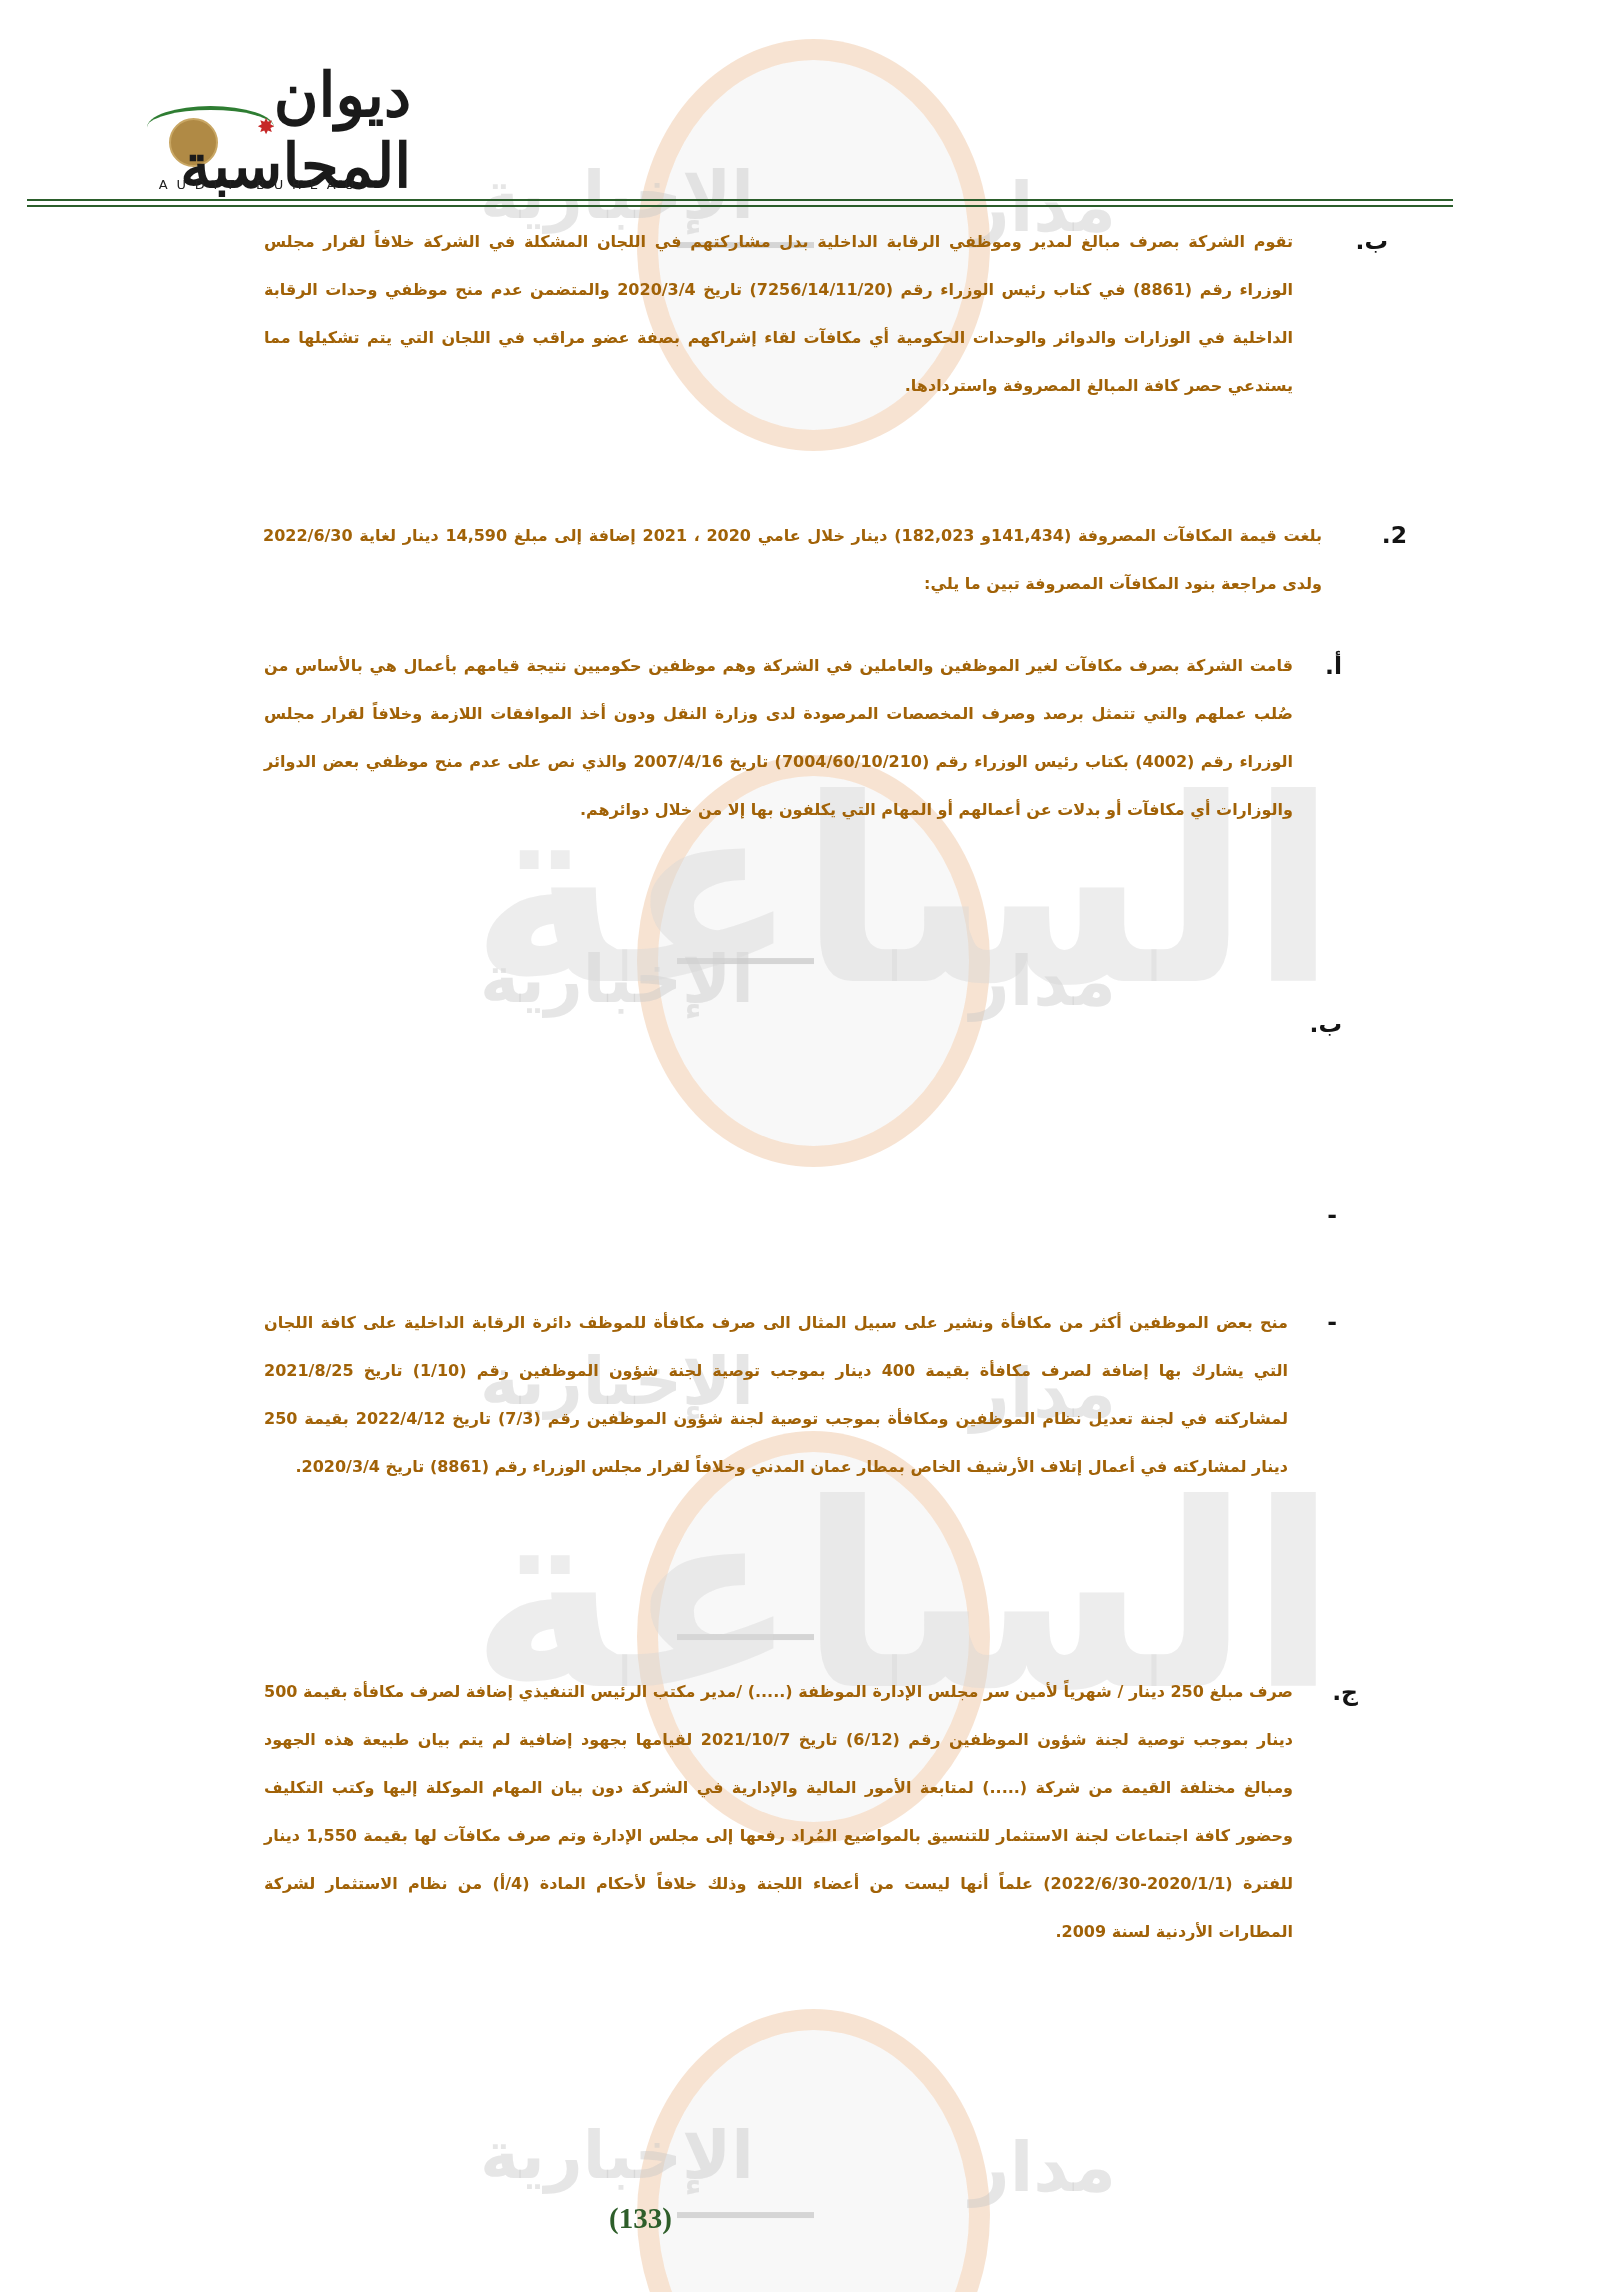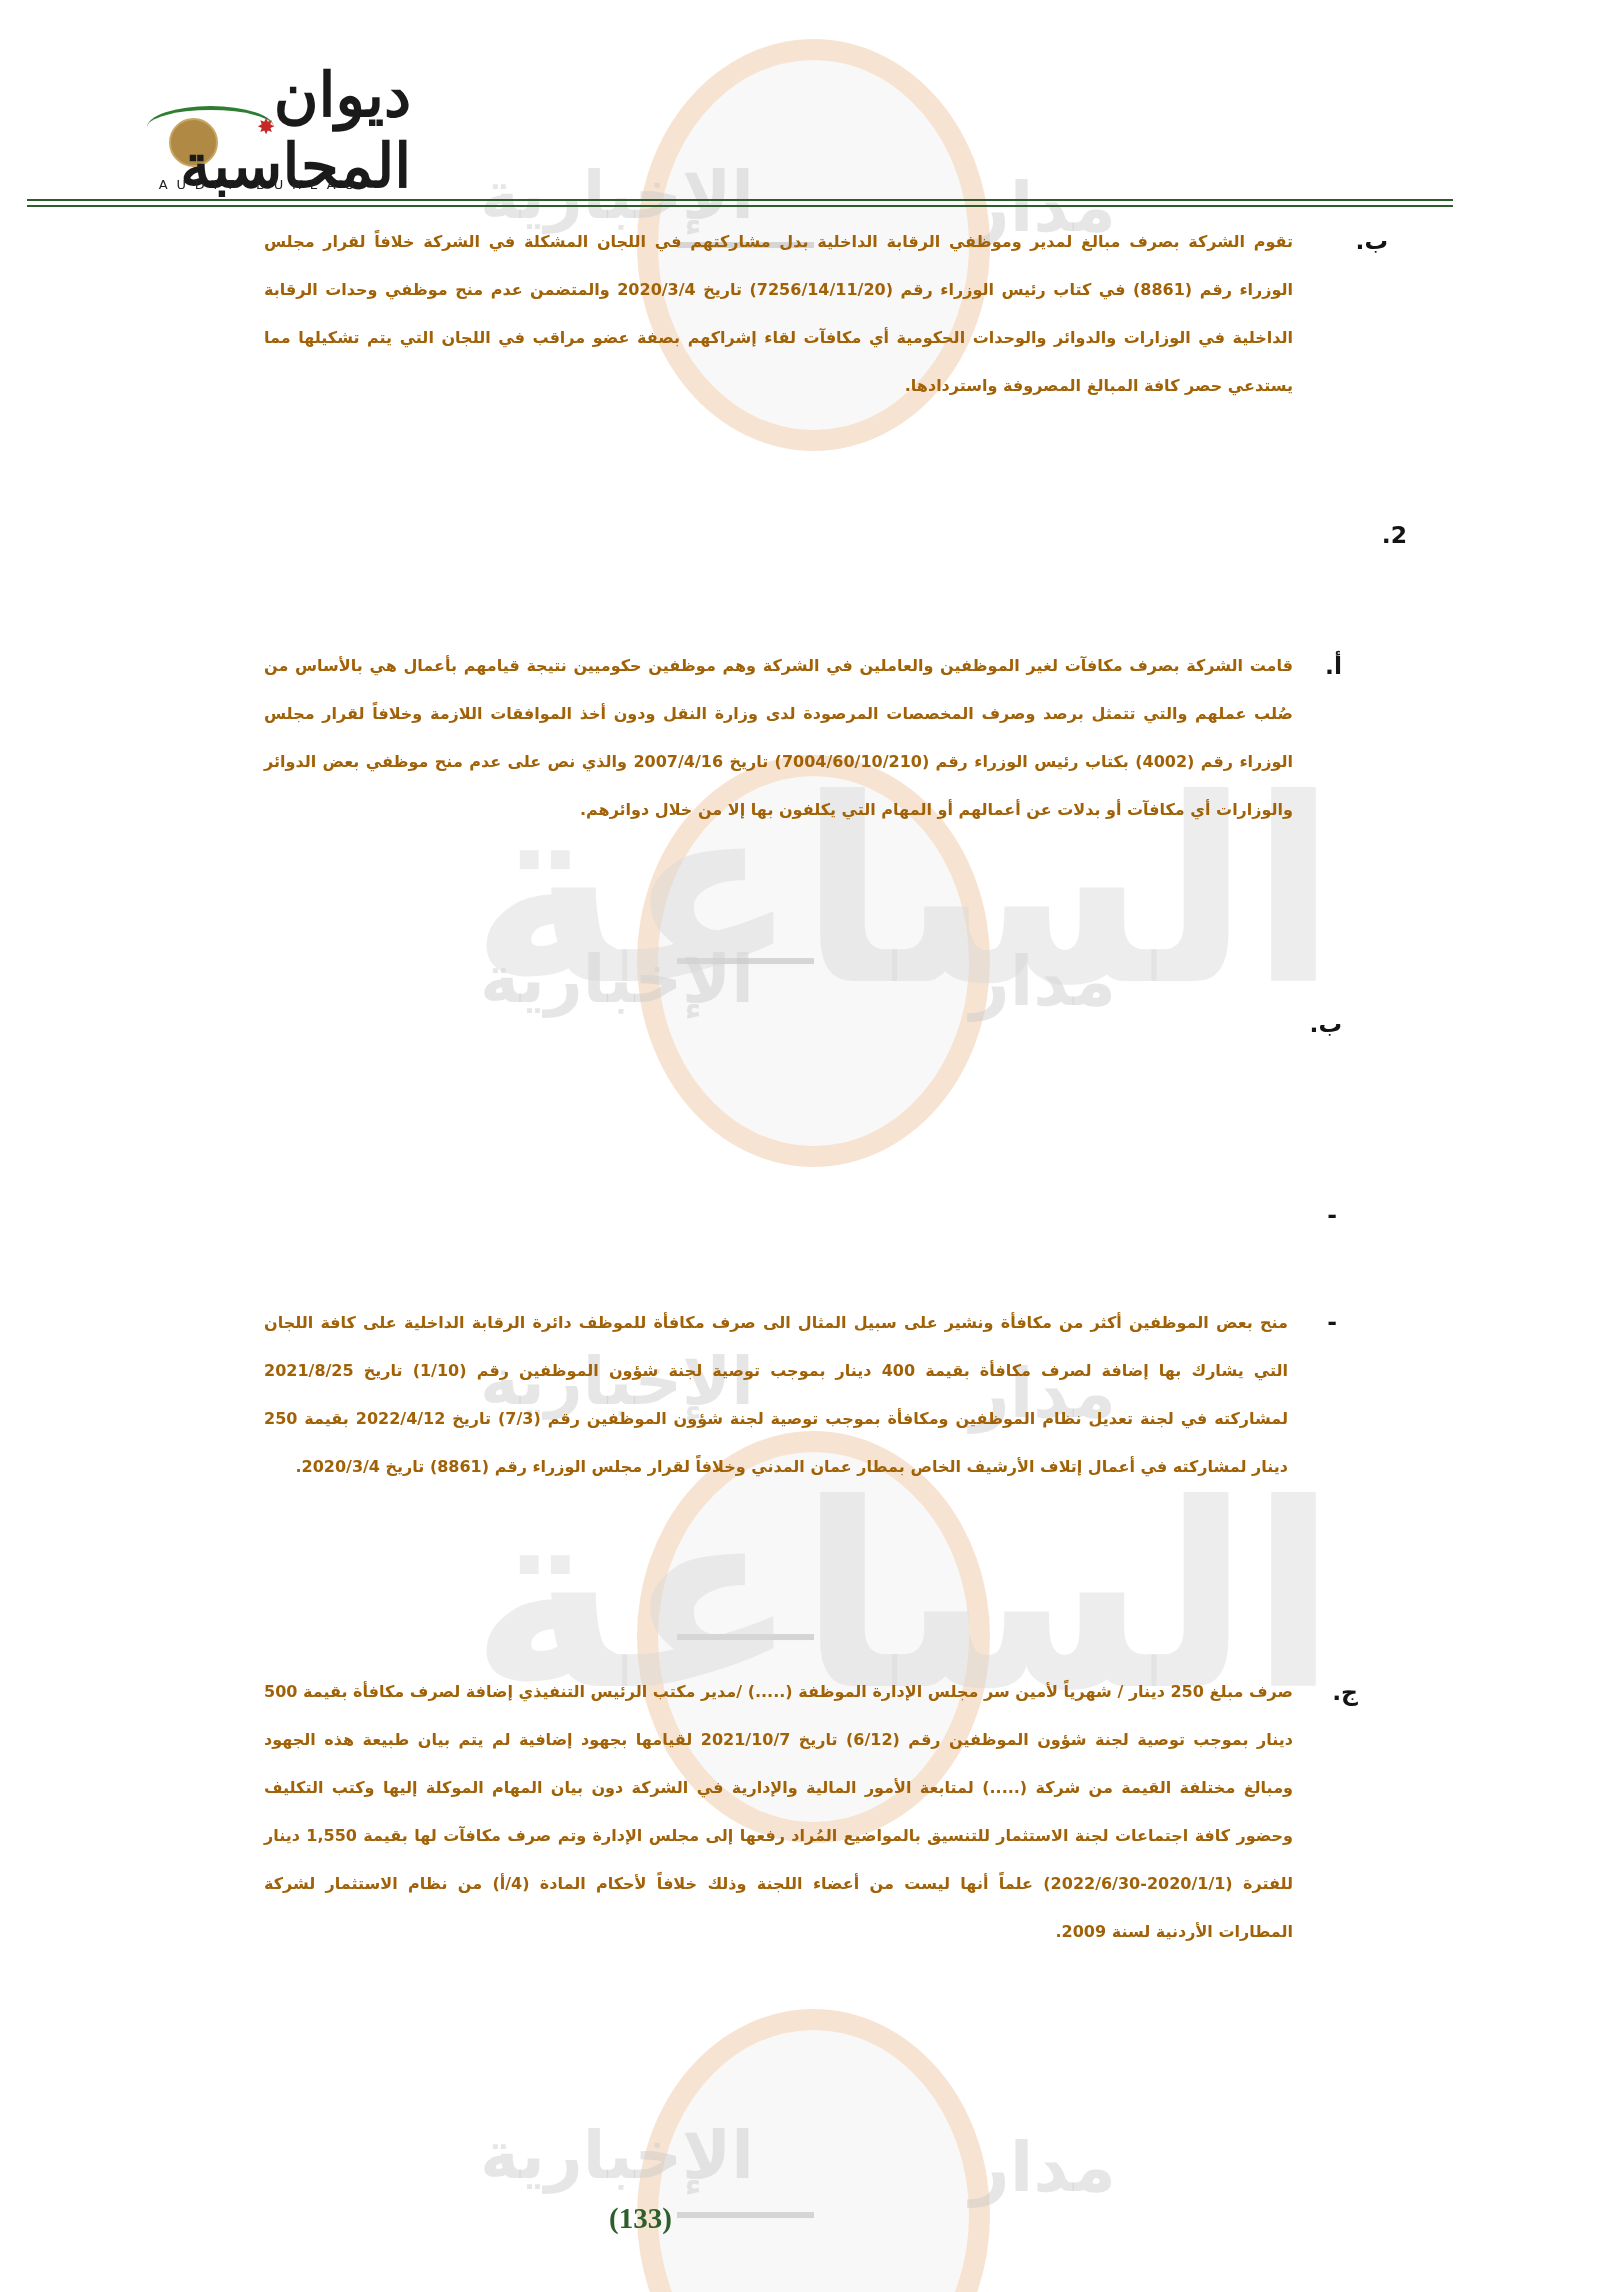--- a/index.html
+++ b/index.html
@@ -76,20 +76,21 @@
   </div>
   <div class="header-rule"></div>
 </div>
 
 <div class="content">
 
   <span class="marker" style="right:233px; top:227px;">ب.</span>
   <div class="para" style="top:218px;">تقوم الشركة بصرف مبالغ لمدير وموظفي الرقابة الداخلية بدل مشاركتهم في اللجان المشكلة في الشركة خلافاً لقرار مجلس الوزراء رقم (8861) في كتاب رئيس الوزراء رقم (7256/14/11/20) تاريخ 2020/3/4 والمتضمن عدم منح موظفي وحدات الرقابة الداخلية في الوزارات والدوائر والوحدات الحكومية أي مكافآت لقاء إشراكهم بصفة عضو مراقب في اللجان التي يتم تشكيلها مما يستدعي حصر كافة المبالغ المصروفة واستردادها.</div>
 
   <span class="marker" style="right:214px; top:521px;">2.</span>
+  <div class="para" style="top:512px; right:299px; width:1059px;">بلغت قيمة المكافآت المصروفة (141,434و 182,023) دينار خلال عامي 2020 ، 2021 إضافة إلى مبلغ 14,590 دينار لغاية 2022/6/30 ولدى مراجعة بنود المكافآت المصروفة تبين ما يلي:</div>
 
   <span class="marker" style="right:279px; top:652px;">أ.</span>
   <div class="para" style="top:642px;">قامت الشركة بصرف مكافآت لغير الموظفين والعاملين في الشركة وهم موظفين حكوميين نتيجة قيامهم بأعمال هي بالأساس من صُلب عملهم والتي تتمثل برصد وصرف المخصصات المرصودة لدى وزارة النقل ودون أخذ الموافقات اللازمة وخلافاً لقرار مجلس الوزراء رقم (4002) بكتاب رئيس الوزراء رقم (7004/60/10/210) تاريخ 2007/4/16 والذي نص على عدم منح موظفي بعض الدوائر والوزارات أي مكافآت أو بدلات عن أعمالهم أو المهام التي يكلفون بها إلا من خلال دوائرهم.</div>
 
   <span class="marker" style="right:279px; top:1010px;">ب.</span>
 
   <span class="marker" style="right:284px; top:1201px;">-</span>
 
   <span class="marker" style="right:284px; top:1308px;">-</span>
   <div class="para" style="top:1299px; right:333px; width:1024px;">منح بعض الموظفين أكثر من مكافأة ونشير على سبيل المثال الى صرف مكافأة للموظف دائرة الرقابة الداخلية على كافة اللجان التي يشارك بها إضافة لصرف مكافأة بقيمة 400 دينار بموجب توصية لجنة شؤون الموظفين رقم (1/10) تاريخ 2021/8/25 لمشاركته في لجنة تعديل نظام الموظفين ومكافأة بموجب توصية لجنة شؤون الموظفين رقم (7/3) تاريخ 2022/4/12 بقيمة 250 دينار لمشاركته في أعمال إتلاف الأرشيف الخاص بمطار عمان المدني وخلافاً لقرار مجلس الوزراء رقم (8861) تاريخ 2020/3/4.</div>

